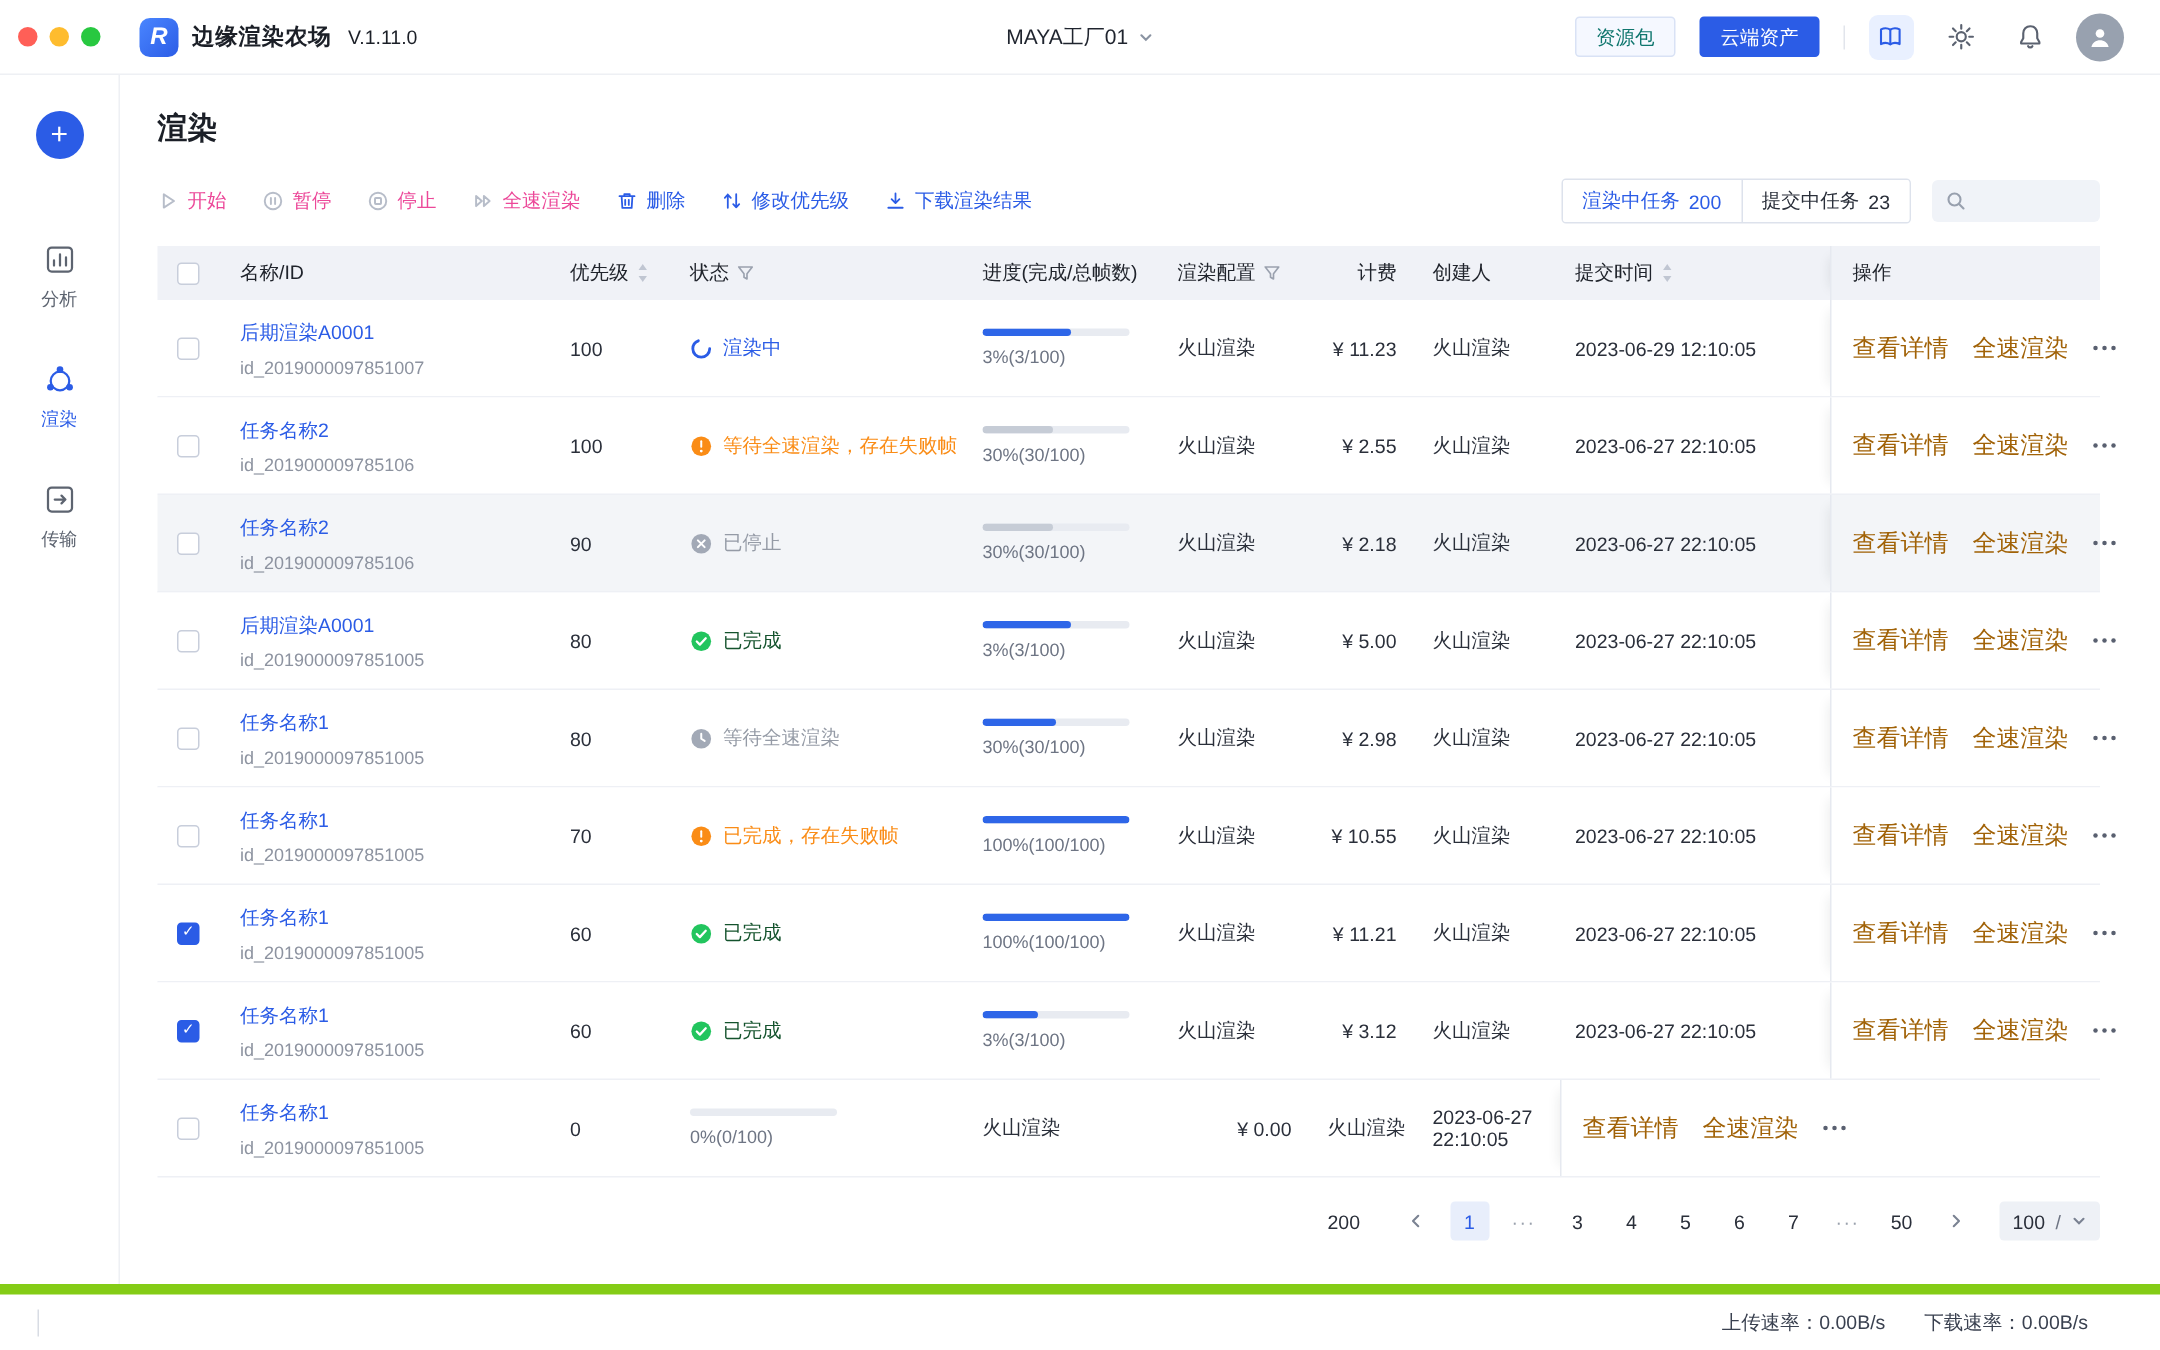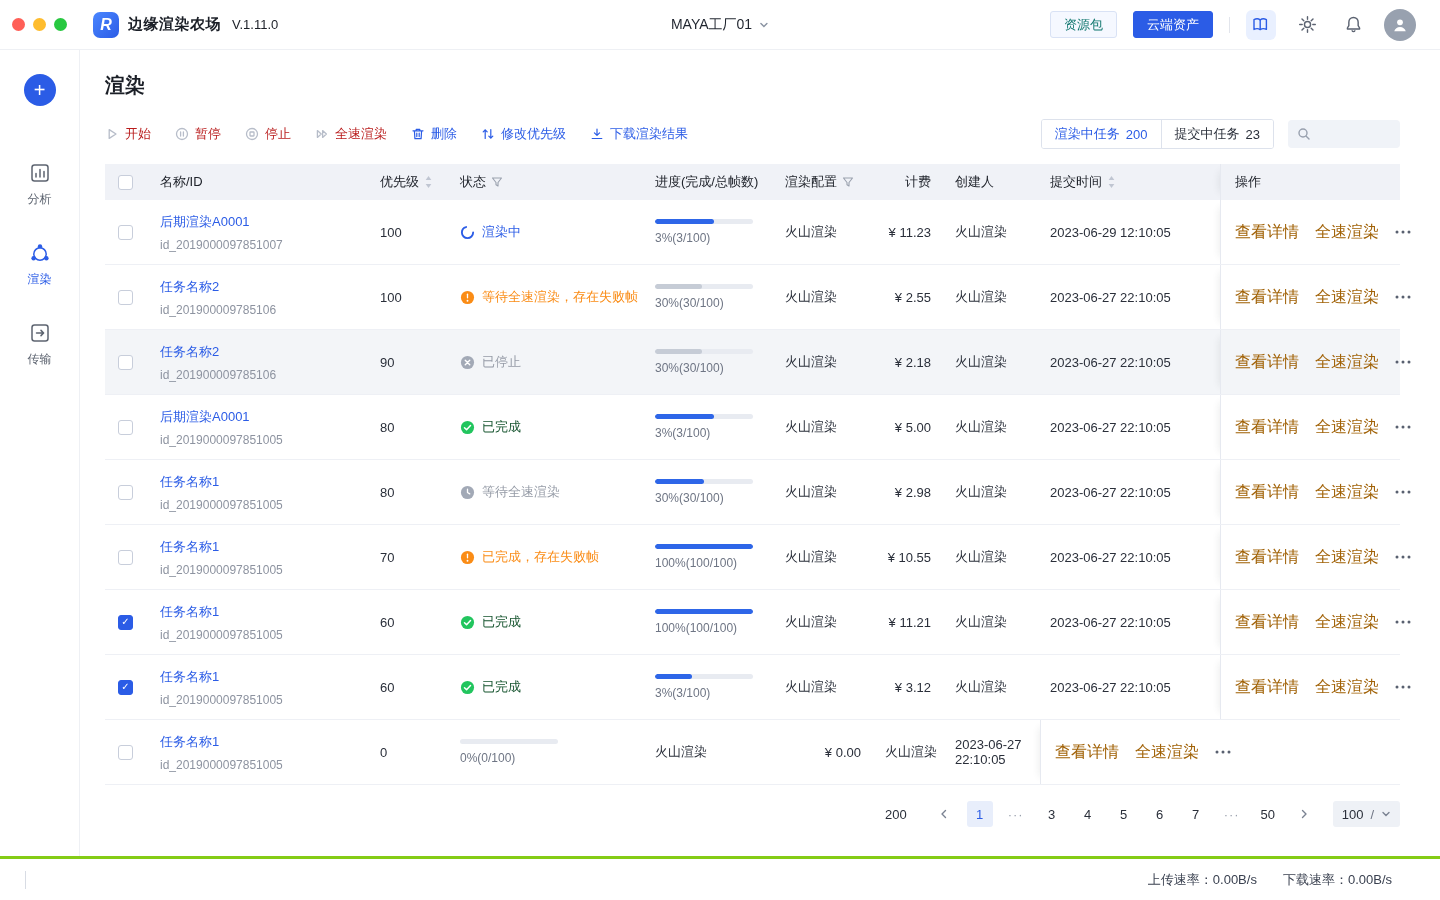--- a/index.html
+++ b/index.html
@@ -63,21 +63,21 @@
   .side-item{ display:flex; flex-direction:column; align-items:center; gap:7px; cursor:pointer; color:#5d6470; font-size:12px; }
   .side-item.active{ color:#2b5ce6; }
 
   
   .main{ position:absolute; top:50px; left:80px; right:0; bottom:44px; background:#fff; overflow:hidden; }
   .page-title{ margin:22px 40px 0 25px; font-size:20px; font-weight:700; color:#1b1f27; }
 
   .toolbar{ margin:20px 40px 15px 25px; display:flex; align-items:center; }
   .tool-group{ display:flex; align-items:center; gap:24px; }
   .tool-btn{ display:flex; align-items:center; gap:6px; font-size:13px; cursor:pointer; }
-  .tool-btn.disabled{ color:#b91c1c; }
+  .tool-btn.disabled{ color:#ec4899; }
   .tool-btn.enabled{ color:#2b5ce6; }
   .toolbar-right{ margin-left:auto; display:flex; align-items:center; gap:14px; }
   .tab-group{ display:flex; border:1px solid #dde2ec; border-radius:3px; overflow:hidden; height:30px; }
   .tab{ display:flex; align-items:center; gap:6px; padding:0 13px; font-size:13px; background:#fff; cursor:pointer; color:#2a2f3a; }
   .tab.active{ color:#2b5ce6; }
   .tab + .tab{ border-left:1px solid #dde2ec; }
   .search-box{ width:112px; height:28px; background:#f0f3f8; border-radius:4px; display:flex; align-items:center; padding:0 9px; cursor:text; }
 
   
   .table{ margin:0 40px 0 25px; }
@@ -120,21 +120,21 @@
   .pages{ display:flex; align-items:center; gap:10px; }
   .page-item{ min-width:26px; height:26px; display:flex; align-items:center; justify-content:center; border-radius:3px; cursor:pointer; }
   .page-item.active{ background:#e8eefb; color:#2b5ce6; }
   .page-item.ellipsis{ color:#9aa1ad; cursor:default; letter-spacing:1px; }
   .page-size{ height:26px; margin-left:6px; padding:0 9px; background:#eef1f6; border-radius:3px; display:flex; align-items:center; gap:7px; cursor:pointer; }
   .page-size .sep{ color:#6e7584; }
 
   
   .statusbar{
     position:absolute; left:0; right:0; bottom:0; height:44px; background:#fff;
-    border-top:3px solid #84cc16; display:flex; align-items:center; justify-content:flex-end;
+    border-top:7px solid #84cc16; display:flex; align-items:center; justify-content:flex-end;
     gap:26px; padding-right:48px; font-size:13px; color:#3a4150; z-index:25;
   }
   .statusbar .left-mark{ position:absolute; left:25px; width:1px; height:18px; background:#d8dce4; }
 </style>
 </head>
 <body>
 
 <div class="topbar">
   <div class="traffic">
     <span class="light red"></span>

